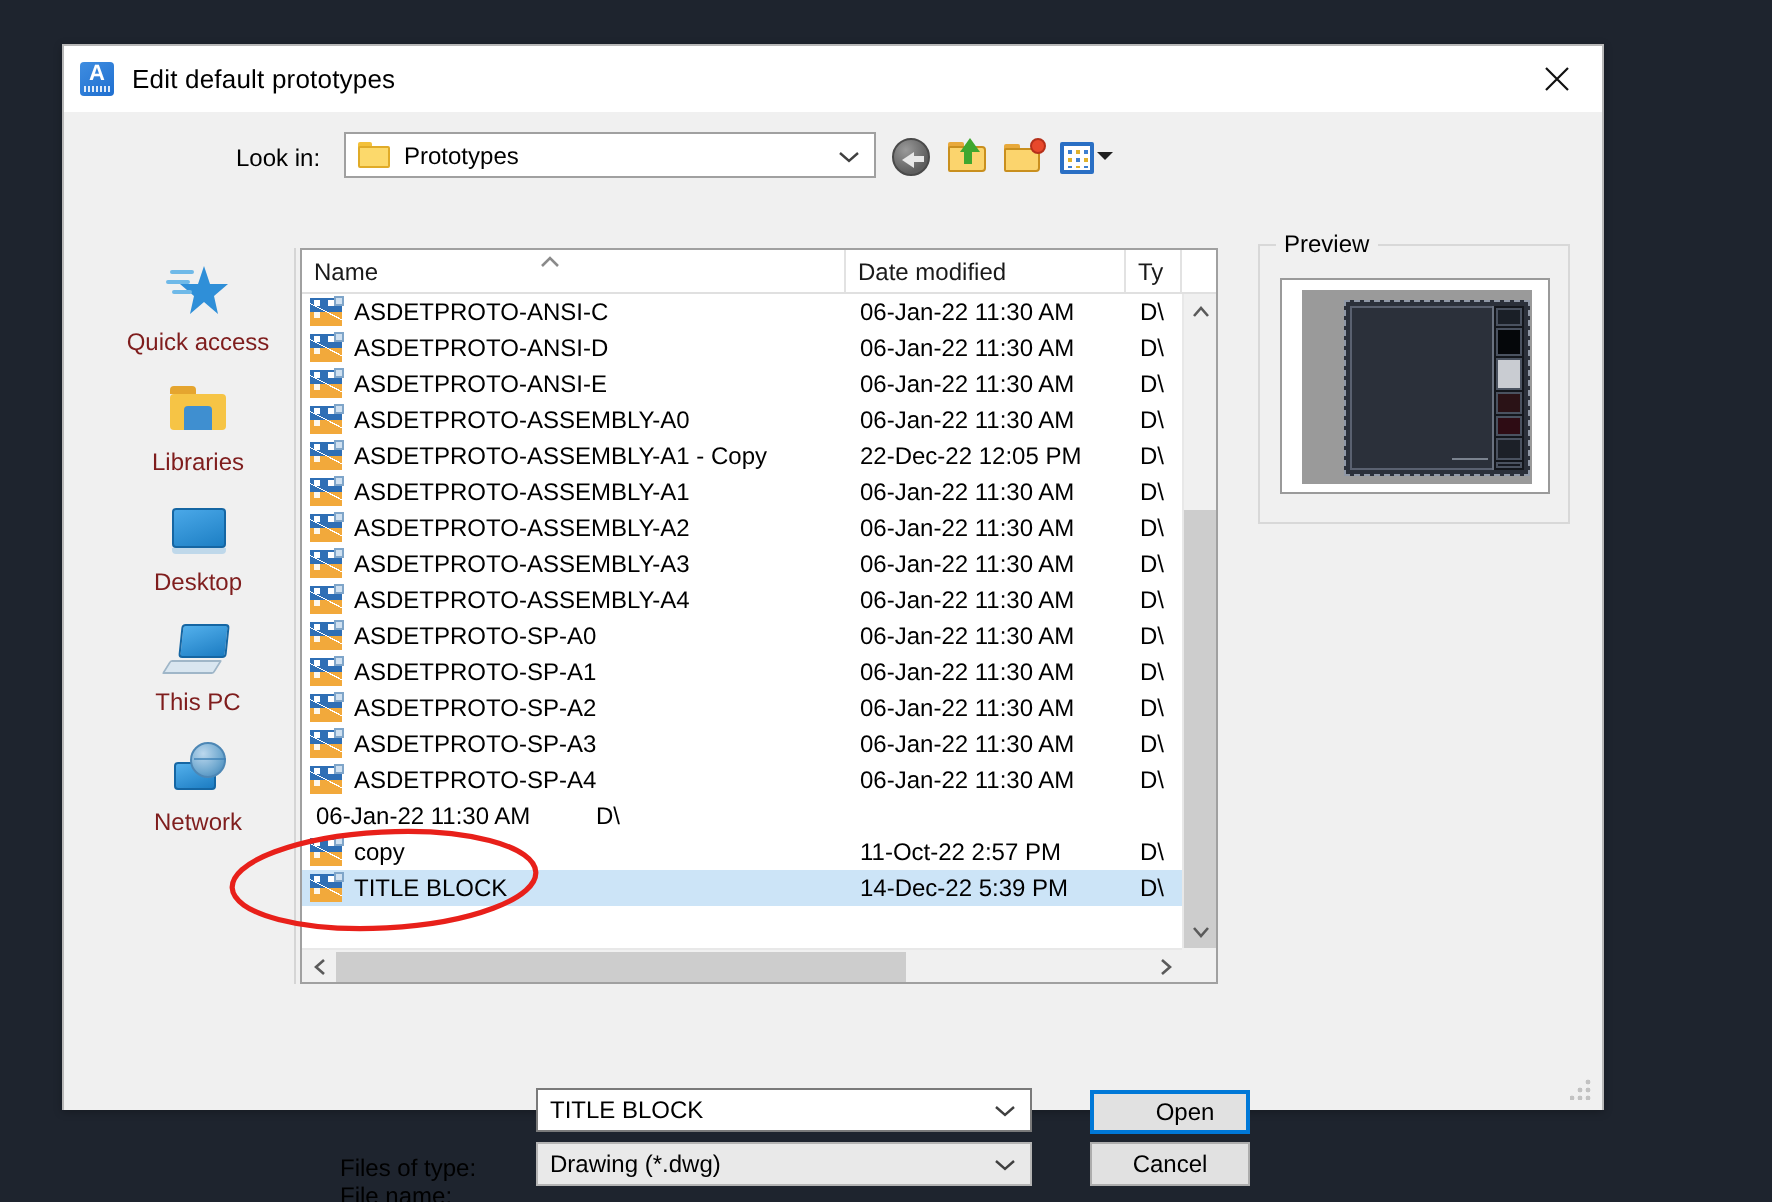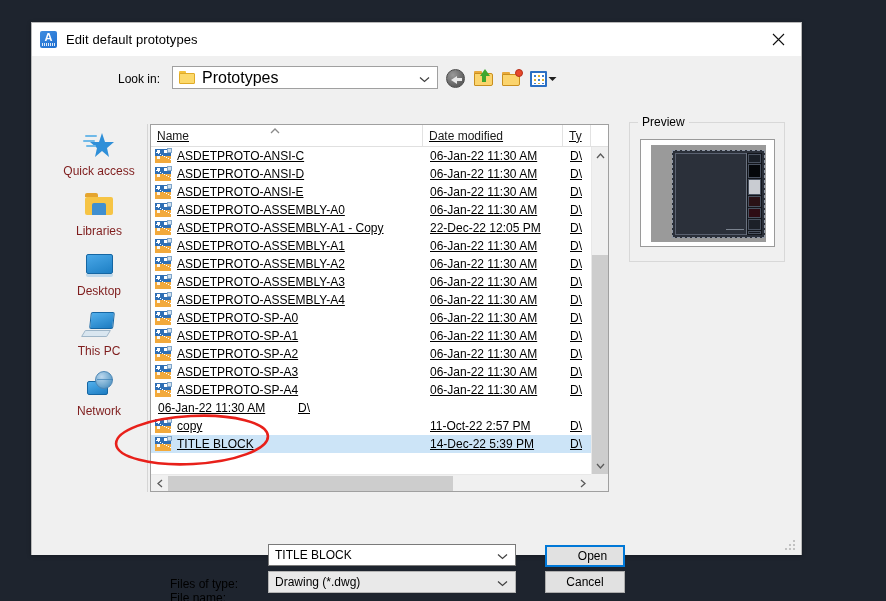--- a/index.html
+++ b/index.html
@@ -82,21 +82,21 @@
   }
   .folder-mini .tab {
     position:absolute; left:0; top:0; width:7px; height:3px;
     background:#f3c13a; border-radius:1px 1px 0 0;
   }
   .folder-mini .body {
     position:absolute; left:0; top:2px; width:16px; height:11px;
     background:#fcd96b; border:1px solid #e0ab28; border-radius:1px;
   }
   .lookin-combo .val {
-    font-size: 16px; color: #000; margin-left: 7px;
+    font-size: 12px; color: #000; margin-left: 7px;
   }
   .combo-arrow {
     position: absolute; right: 7px; top: 50%; transform: translateY(-50%);
   }
   .tb-icons {
     position: absolute; left: 414px; top: 0px;
     height: 23px; display: flex; align-items: center; gap: 6px;
   }
   .tb-btn { width: 22px; height: 22px; position: relative; cursor: default; }
 
@@ -180,21 +180,20 @@
     border:1px solid #4d87b5;}
   .pi-net .globe:after{content:"";position:absolute;left:1px;top:7px;width:16px;height:1px;background:#3b7fb5;opacity:.7;}
 
   
   .filelist {
     position: absolute; left: 118px; top: 68px;
     width: 459px; height: 368px;
     background: #ffffff;
     border: 1px solid #a0a0a0;
     overflow: hidden;
-    text-decoration: underline;
   }
   .col-head {
     display: flex; height: 22px;
     background: #ffffff;
     border-bottom: 1px solid #e0e0e0;
     position: relative;
   }
   .col-head .ch {
     font-size: 12px; color: #1a1a1a;
     display: flex; align-items: center;

